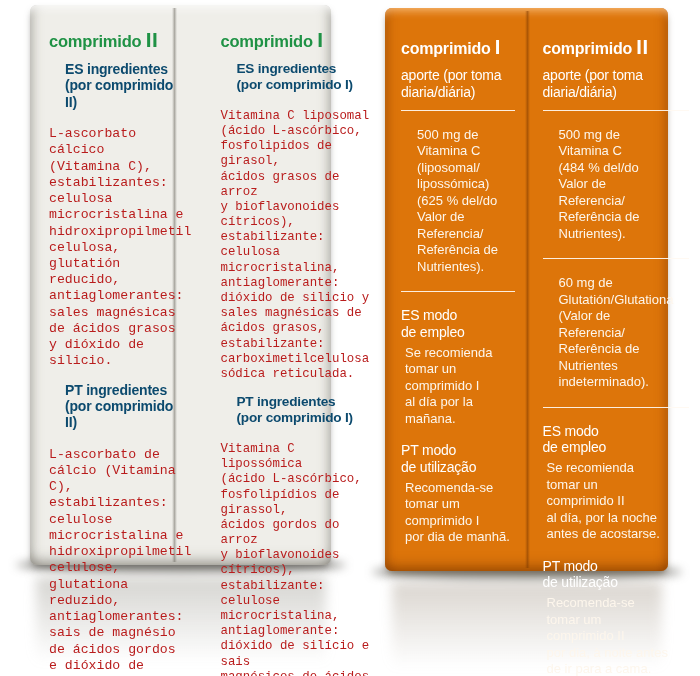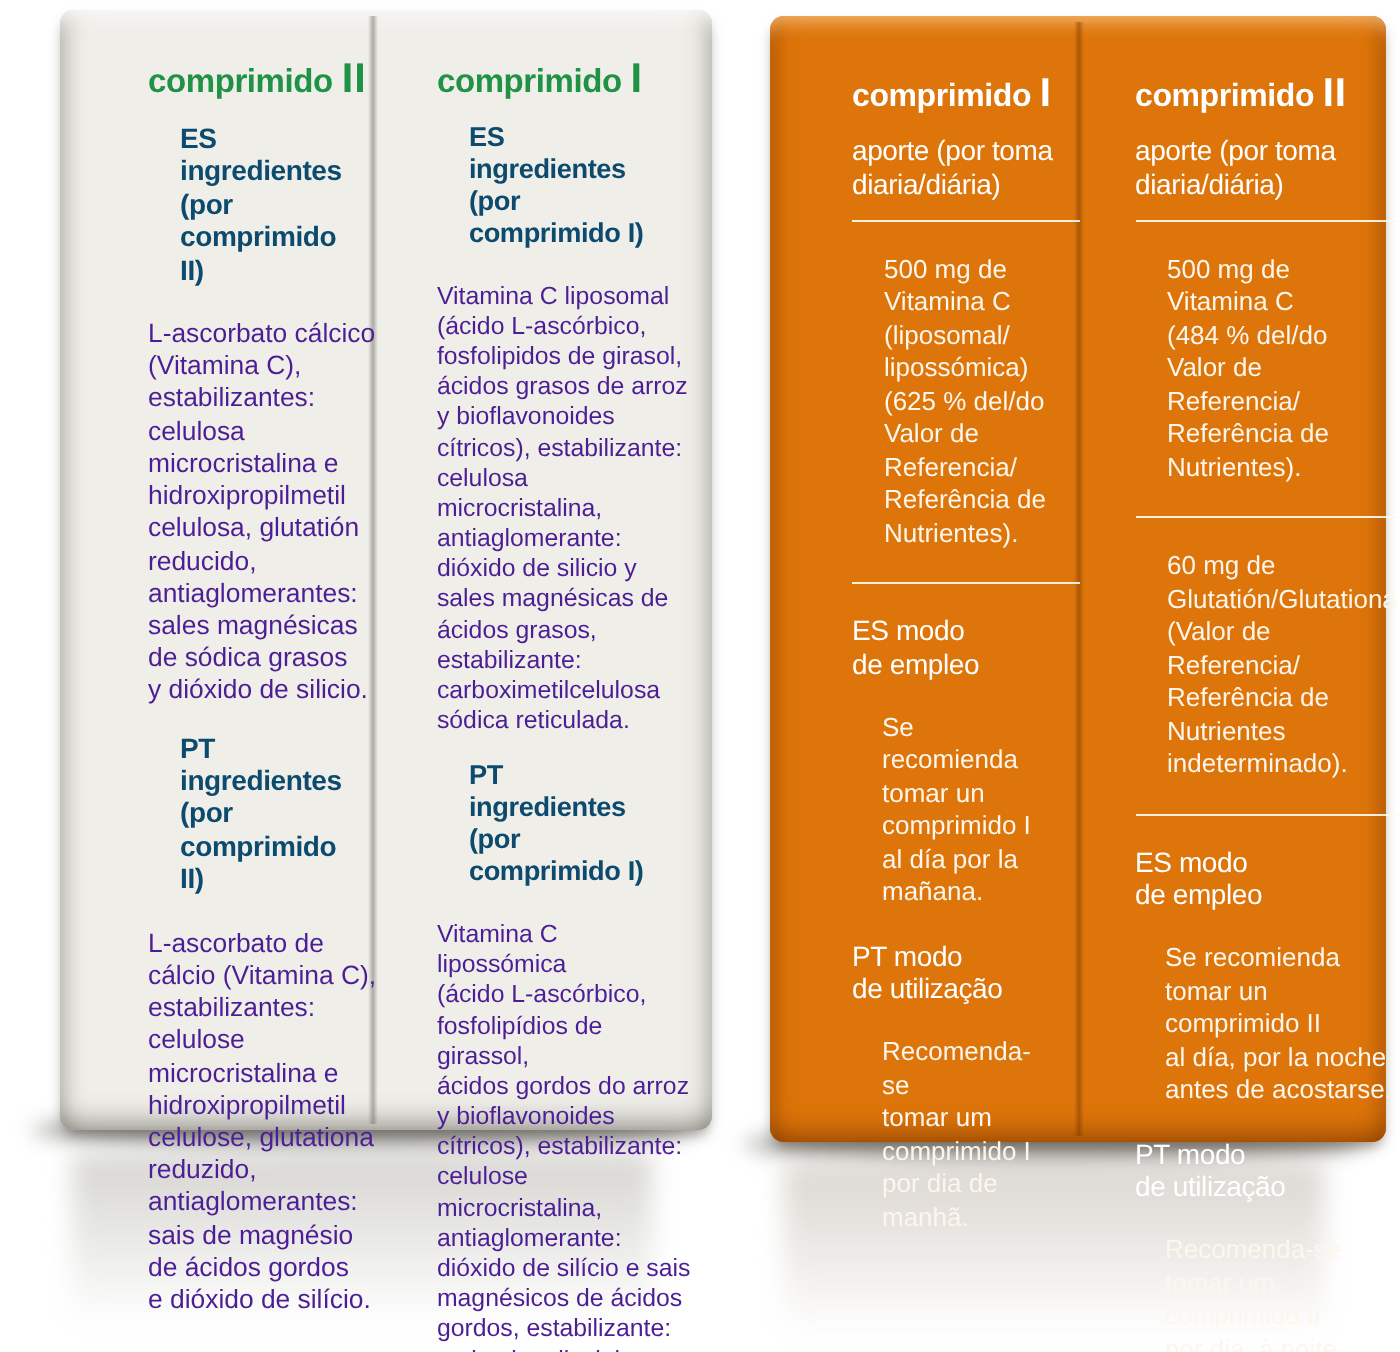--- a/index.html
+++ b/index.html
@@ -3,21 +3,21 @@
 <meta charset="utf-8">
 <style>
   html,body { margin:0; padding:0; background:#ffffff; }
   .scene {
     position:relative; width:700px; height:676px; background:#ffffff;
     overflow:hidden; font-family:"Liberation Sans", sans-serif;
     -webkit-font-smoothing:antialiased;
   }
 
   
-  .box { position:absolute; display:flex; border-radius:7px;padding-left:25px; }
+  .box { position:absolute; display:flex; border-radius:7px; }
   .box-white {
     left:30px; top:5px; width:301px; height:560px;
     background:#efeee9;
     box-shadow:
       inset 0 9px 9px -6px rgba(255,255,255,0.95),
       inset 0 -11px 13px -7px rgba(105,102,94,0.60),
       inset 9px 0 11px -7px rgba(120,117,108,0.50),
       inset -9px 0 11px -7px rgba(120,117,108,0.50),
       0 4px 7px -2px rgba(62,59,52,0.55);
   }
@@ -51,33 +51,33 @@
   .panel { position:relative; box-sizing:border-box; }
   .box-white .panel-a { flex:0 0 48%; padding:23px 10px 0 19px; }
   .box-white .panel-b { flex:1; padding:23px 10px 0 19px; }
   .box-orange .panel  { flex:0 0 50%; padding:28px 12px 0 16px; }
 
   
   .wp-title { color:#1f9245; font-weight:bold; font-size:16.5px; letter-spacing:-0.2px; margin:0 0 9px; }
   .numeral  { font-size:1.26em; font-weight:800; letter-spacing:0.5px; }
   .wp-heading { color:#0c4a6e; font-weight:bold; font-size:14px; line-height:1.17;
     white-space:pre-line; margin:0 16px 2px; letter-spacing:-0.2px; }
-  .wp-body { color:#4c1d95; font-size:13.2px; line-height:1.23; white-space:pre-line; margin:16px 0 12px; }
+  .wp-body { color:#b91c1c; font-size:13.2px; line-height:1.23; white-space:pre-line; margin:16px 0 12px;font-family:Liberation Mono, monospace; }
   .panel-b .wp-heading { font-size:13.6px; }
   .panel-b .wp-body { font-size:12.4px; line-height:1.225; }
 
   
   .op-title { color:#ffffff; font-weight:bold; font-size:16px; letter-spacing:-0.2px; margin:0 0 8px; }
   .op-subtitle { color:#ffffff; font-weight:normal; font-size:14px; line-height:1.2;
     white-space:pre-line; margin:0 0 9px; letter-spacing:-0.2px; }
   .op-rule { border:none; height:1px; background:rgba(255,249,241,0.92); margin:9px 0; }
   .op-block { color:#fdf6ec; font-size:13px; line-height:1.27; white-space:pre-line; margin:16px; }
   .op-heading { color:#ffffff; font-weight:normal; font-size:14px; line-height:1.2;
     white-space:pre-line; margin:15px 0 2px; letter-spacing:-0.2px; }
-  .op-body { color:#fdf6ec; font-size:13px; line-height:1.27; white-space:pre-line; margin:15px; }
+  .op-body { color:#fdf6ec; font-size:13px; line-height:1.27; white-space:pre-line; margin:4px; }
 </style>
 </head>
 <body>
 
 <div class="scene">
 
   <div class="ground-shadow shadow-white"></div>
   <div class="ground-shadow shadow-orange"></div>
   <div class="reflection reflect-white"></div>
   <div class="reflection reflect-orange"></div>
@@ -93,21 +93,21 @@
       <p class="wp-body">L-ascorbato cálcico
 (Vitamina C),
 estabilizantes:
 celulosa
 microcristalina e
 hidroxipropilmetil
 celulosa, glutatión
 reducido,
 antiaglomerantes:
 sales magnésicas
-de sódica grasos
+de ácidos grasos
 y dióxido de silicio.</p>
 
       <h3 class="wp-heading">PT ingredientes
 (por comprimido II)</h3>
       <p class="wp-body">L-ascorbato de
 cálcio (Vitamina C),
 estabilizantes:
 celulose
 microcristalina e
 hidroxipropilmetil

